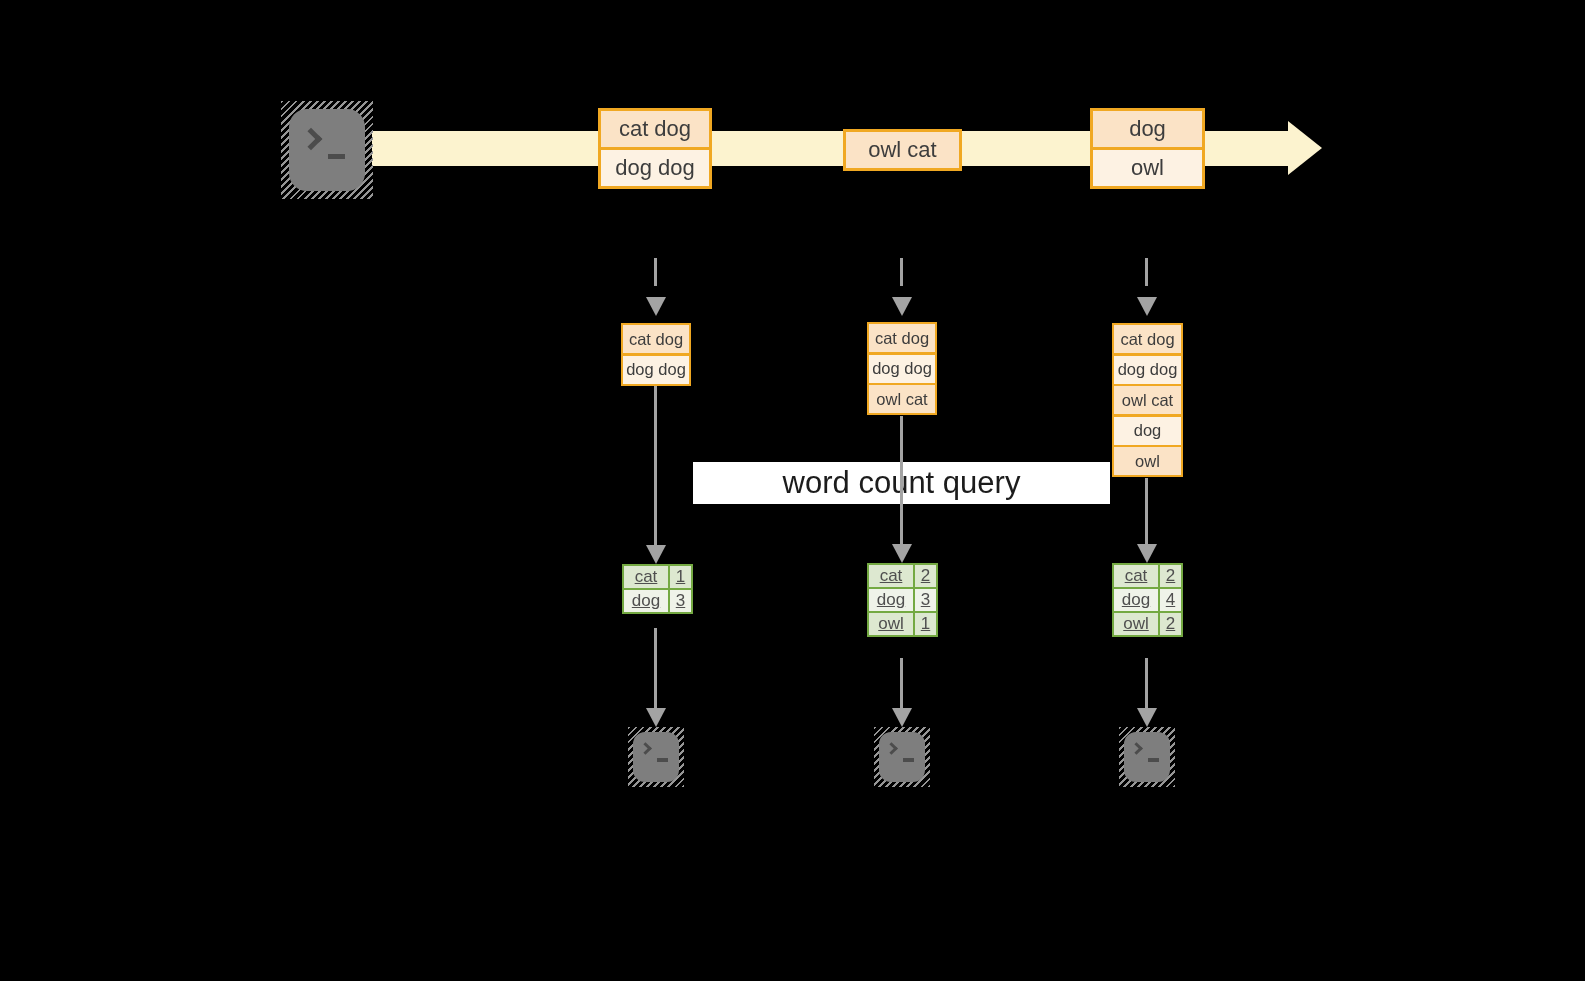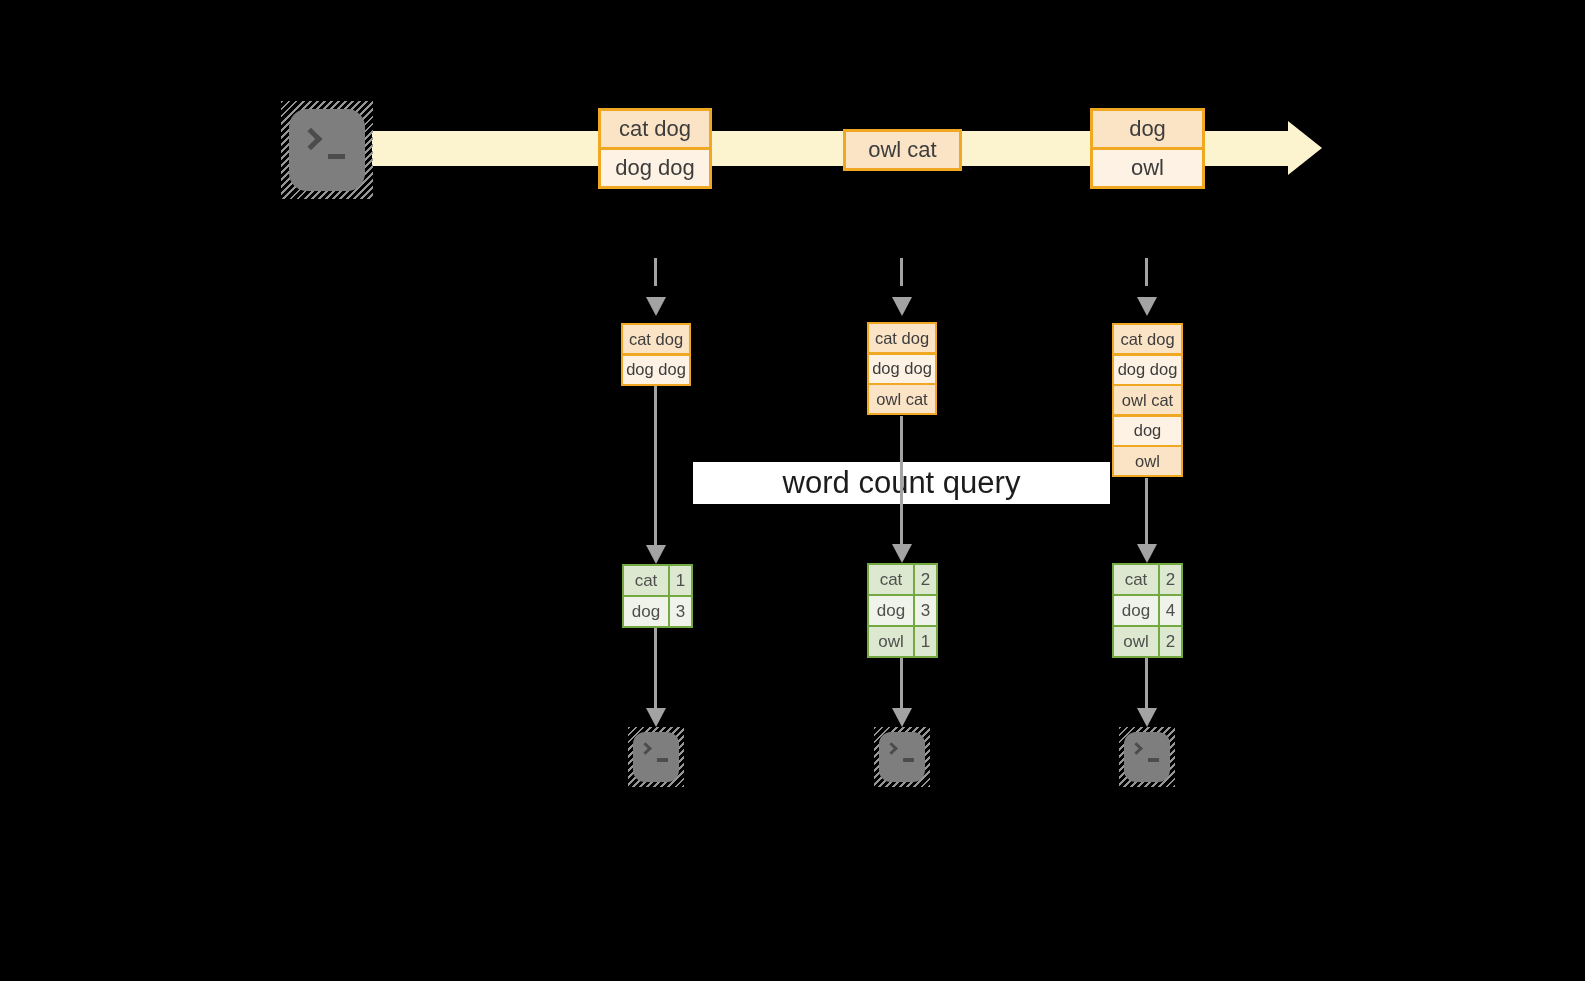--- a/index.html
+++ b/index.html
@@ -51,22 +51,22 @@
     border-left:10px solid transparent;border-right:10px solid transparent;
     border-top:19px solid var(--gray);}
 
   
   .banner{position:absolute;background:var(--banner);display:flex;align-items:center;
     justify-content:center;font-size:31px;color:#1c1c1c;z-index:1;}
 
   
   .wtable{position:absolute;display:grid;grid-template-columns:44px 21px;
     background:var(--green);border:2px solid var(--green);gap:2px;z-index:2;}
-  .wtable .wc{height:29px;display:flex;align-items:center;justify-content:center;
-    font-size:17px;color:#4f4f4f;}
+  .wtable .wc{height:22px;display:flex;align-items:center;justify-content:center;
+    font-size:17px;color:#4f4f4f;text-decoration:underline;}
   .gr-d{background:var(--grow-dark);}
   .gr-l{background:var(--grow-light);}
 </style>
 </head>
 <body>
 
 <div id="canvas">
 
   <div class="band" style="left:372px;top:131px;width:918px;height:35px;"></div>
   <div class="band-head" style="left:1288px;top:121px;"></div>

